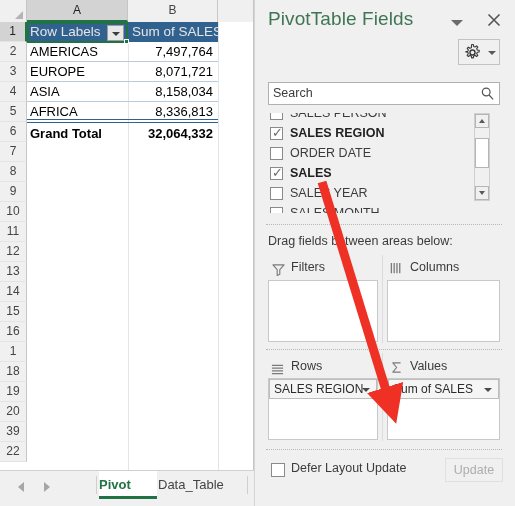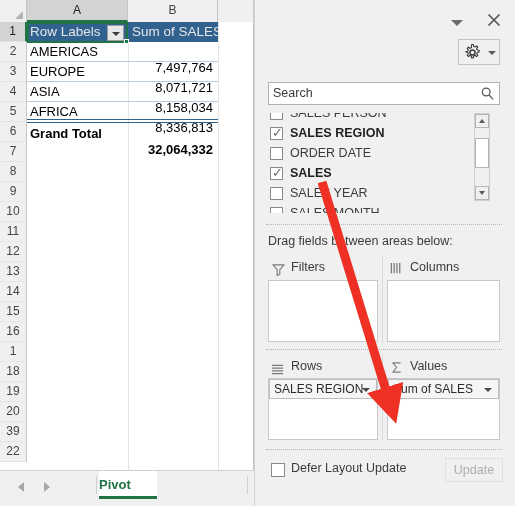--- a/index.html
+++ b/index.html
@@ -95,21 +95,21 @@
     color: #e5e5e5;
     font-size: 13.5px;
   }
   .pv-head.a {
     padding-left: 3px;
   }
   .pv-head.b {
     padding-left: 4px;
   }
   .cell-a { padding-left: 3px; text-align: left; }
-  .cell-b { padding-right: 5px; text-align: right; margin-top: 16px; }
+  .cell-b { padding-right: 5px; text-align: right; }
   .bold { font-weight: bold; }
   .grand-sep {
     position: absolute;
     height: 0;
     border-top: 1px solid #31628f;
   }
   .grand-sep2 {
     position: absolute;
     height: 0;
     border-top: 1px solid #31628f;
@@ -562,25 +562,27 @@
   </div>
   <div id="sheet-right-edge"></div>
 
   <div id="tabbar">
     <div class="nav-arrows">
       <div class="nav-arrow nav-left"></div>
       <div class="nav-arrow nav-right"></div>
     </div>
     <div class="tab-div" style="left:96px;"></div>
     <div class="sheet-tab active" style="left:99px;width:58px;">Pivot</div>
+    <div class="sheet-tab" style="left:158px;width:88px;">Data_Table</div>
     <div class="tab-div" style="left:247px;"></div>
   </div>
 
   <div id="panel">
 
+    <div id="panel-title">PivotTable Fields</div>
     <div id="panel-caret"></div>
     <div id="panel-close">
       <svg width="22" height="22" viewBox="0 0 22 22">
         <path d="M5.5 5.5 L16.5 16.5 M16.5 5.5 L5.5 16.5" stroke="#555555" stroke-width="1.6" fill="none"></path>
       </svg>
     </div>
 
 
     <div id="gear-btn">
       <span class="gear-ico">

